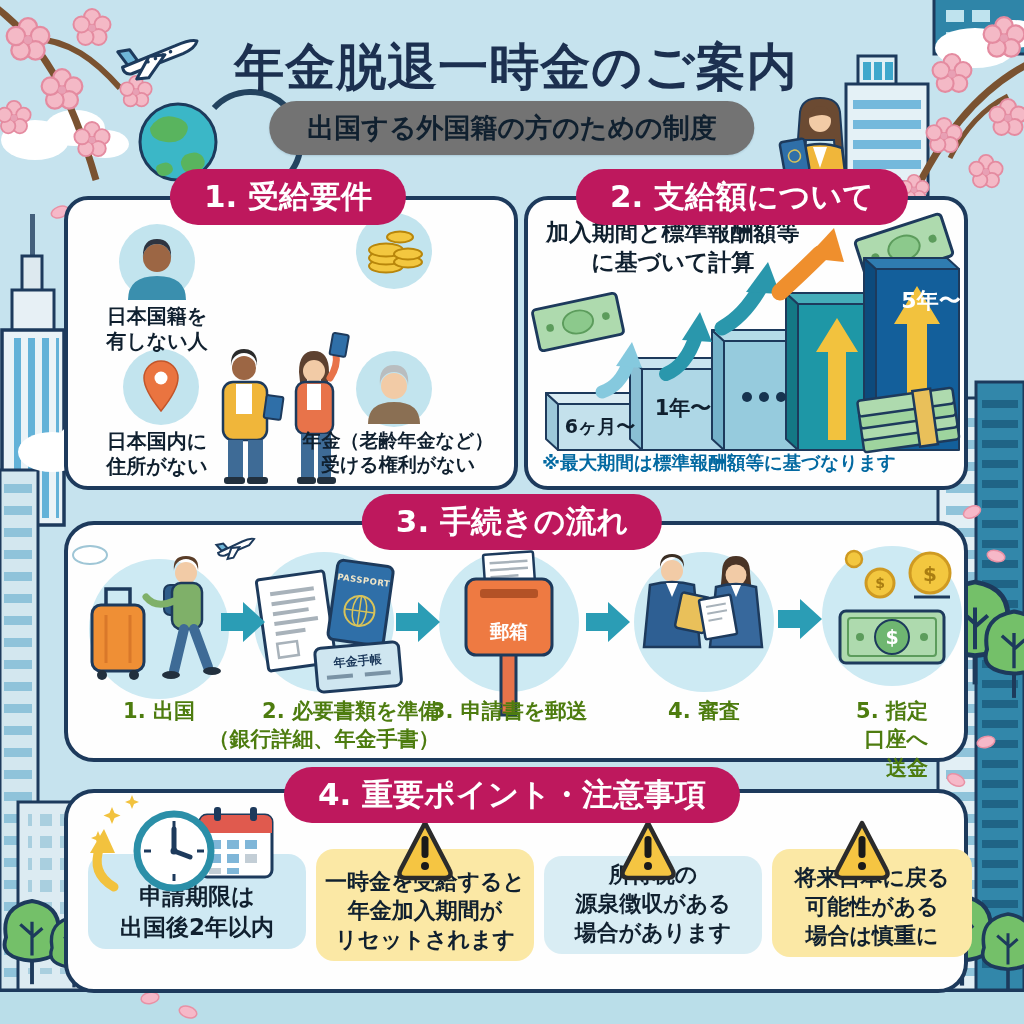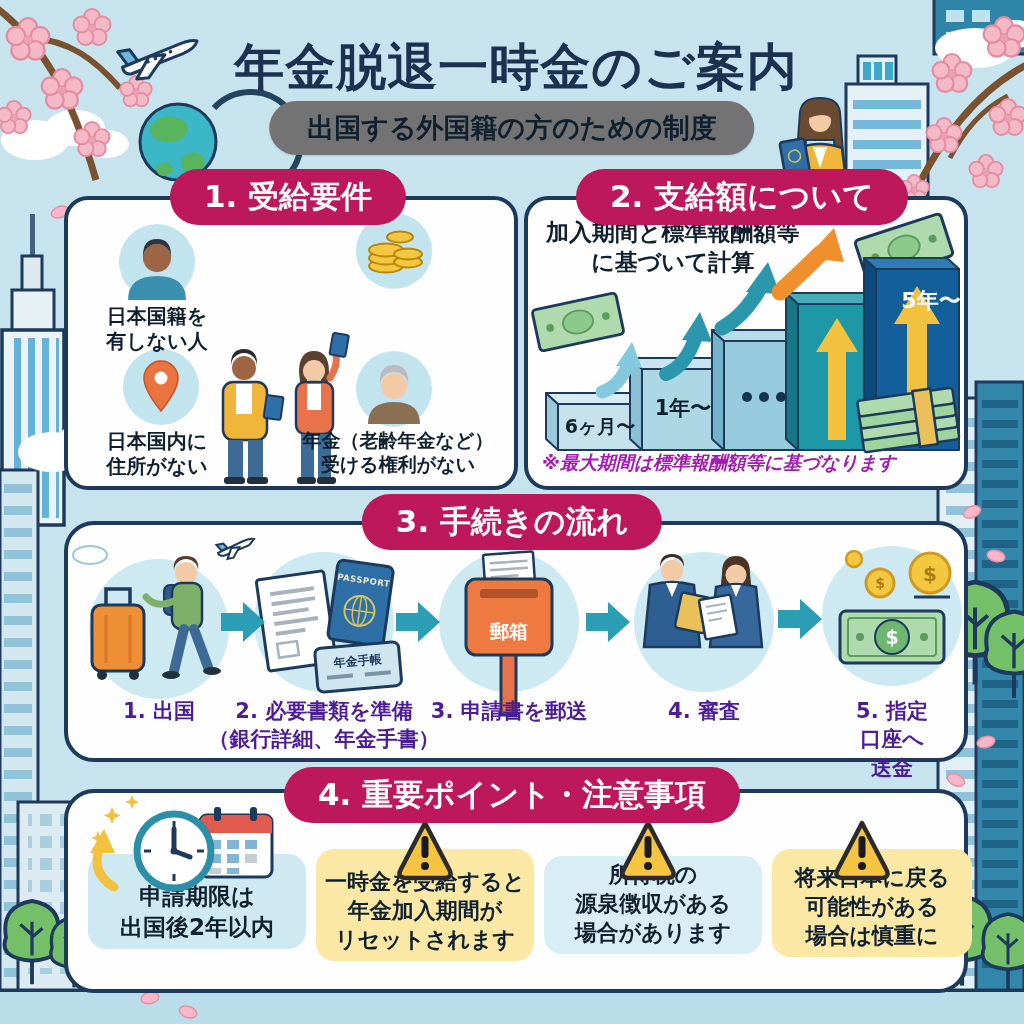--- a/index.html
+++ b/index.html
@@ -19,25 +19,25 @@
   .pill{position:absolute;transform:translateX(-50%);background:#be185d;color:#fff;font-weight:700;
     font-size:31px;padding:7px 34px;border-radius:38px;z-index:4;white-space:nowrap;}
   #pill1{left:288px;top:169px;}
   #pill2{left:742px;top:169px;}
   #pill3{left:512px;top:494px;}
   #pill4{left:512px;top:767px;}
   .psvg{position:absolute;left:0;top:0;width:100%;height:100%;overflow:visible;}
   .ptxt{position:absolute;font-weight:700;color:#10202f;white-space:pre-line;text-align:center;line-height:1.25;}
   .desc{position:absolute;left:18px;top:18px;font-size:23px;font-weight:700;color:#10202f;
     white-space:pre-line;line-height:1.3;text-align:center;z-index:2;}
-  .note{position:absolute;left:14px;top:250px;font-size:18.5px;font-weight:700;color:#a21caf;
-    white-space:nowrap;z-index:2;font-style:italic;}
+  .note{position:absolute;left:14px;top:250px;font-size:18.5px;font-weight:700;color:#0369a1;
+    white-space:nowrap;z-index:2;}
   .blabel{position:absolute;font-weight:700;color:#10202f;text-align:center;z-index:2;}
   .slabel{position:absolute;transform:translateX(-50%);top:172px;font-size:21px;font-weight:700;
-    color:#4c1d95;white-space:pre-line;text-align:center;line-height:1.35;z-index:2;}
+    color:#4d7c0f;white-space:pre-line;text-align:right;line-height:1.35;z-index:2;}
   .card{position:absolute;border-radius:18px;display:flex;align-items:flex-end;justify-content:center;
     padding-bottom:7px;box-sizing:border-box;z-index:1;}
   .ctxt{font-size:22px;font-weight:700;color:#10202f;white-space:pre-line;text-align:center;line-height:1.32;}
   #card1{left:20px;top:61px;width:218px;height:95px;background:#cfe9f3;}
   #card2{left:248px;top:56px;width:218px;height:112px;background:#fbe8a5;}
   #card3{left:476px;top:63px;width:218px;height:98px;background:#d9edf4;}
   #card4{left:704px;top:56px;width:200px;height:108px;background:#fbe8a5;}
   .p4svg{position:absolute;left:0;top:0;width:100%;height:100%;z-index:3;pointer-events:none;overflow:visible;}
 </style>
 </head>

